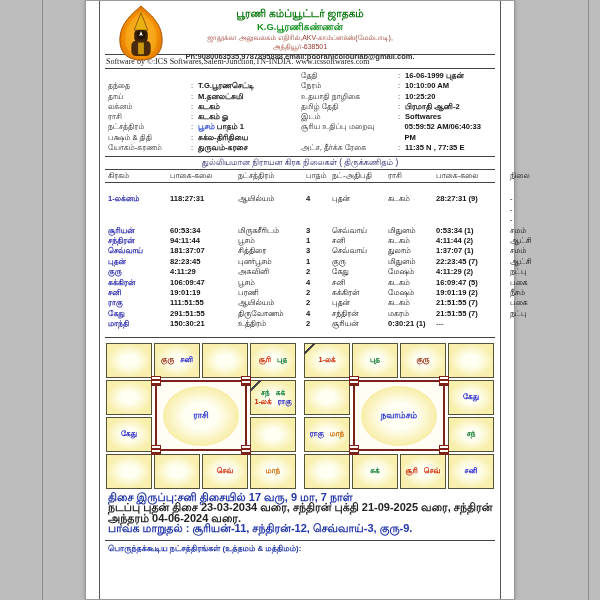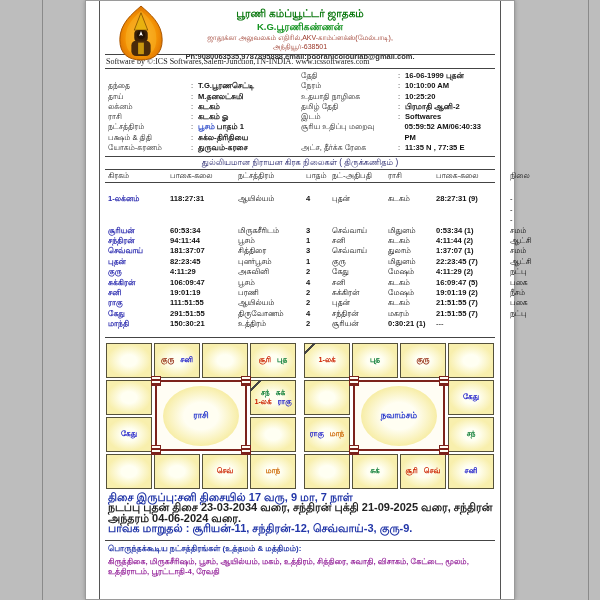--- a/index.html
+++ b/index.html
@@ -423,16 +423,15 @@
 
     <div class="dasa">
       <p class="d1">திசை இருப்பு:சனி திசையில் 17 வரு, 9 மா, 7 நாள்</p>
       <p class="d2">நடப்பு புதன் திசை 23-03-2034 வரை, சந்திரன் புக்தி 21-09-2025 வரை, சந்திரன் அந்தரம் 04-06-2024 வரை.</p>
       <p class="d3">பாவக மாறுதல் : சூரியன்-11, சந்திரன்-12, செவ்வாய்-3, குரு-9.</p>
     </div>
 
     <div class="sp6"></div>
     <div class="rule"></div>
     <div class="match-h">பொருந்தக்கூடிய நட்சத்திரங்கள் (உத்தமம் &amp; மத்திமம்):</div>
-    <p class="stars-u">கிருத்திகை, மிருகசீரிஷம், பூசம், ஆயில்யம், மகம், உத்திரம், சித்திரை, சுவாதி, விசாகம், கேட்டை, மூலம், உத்திராடம், பூரட்டாதி-4, ரேவதி</p>
 
   </div>
 </div>
 
 </body></html>

